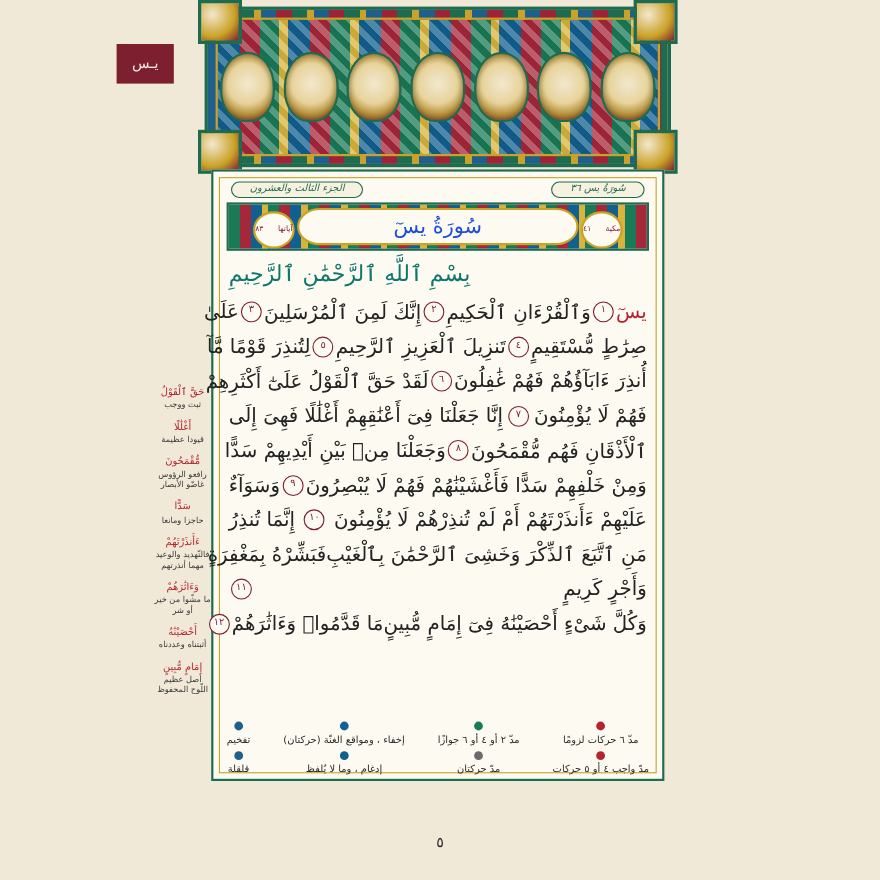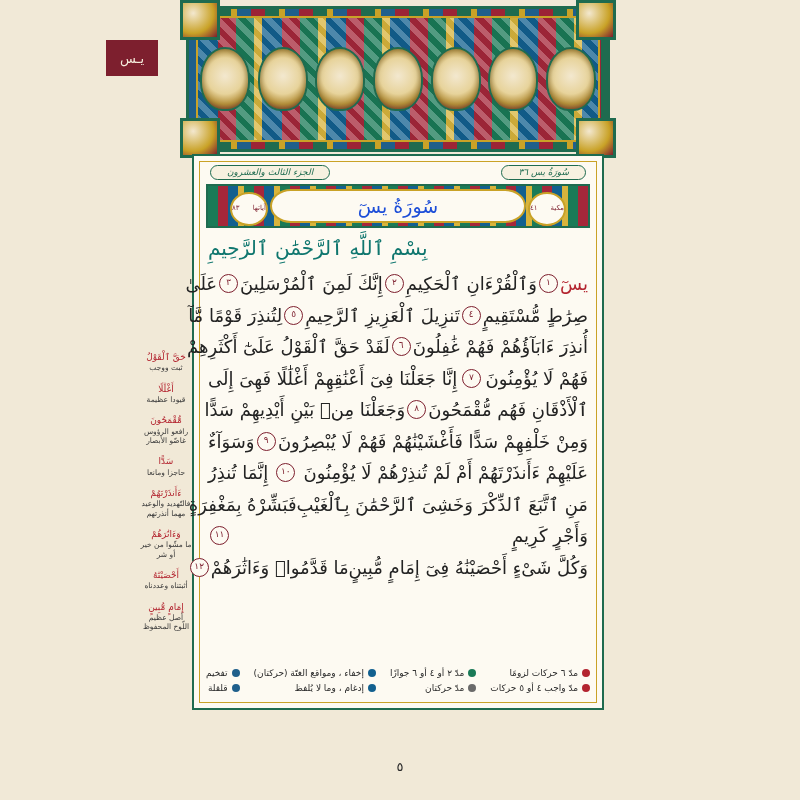--- a/index.html
+++ b/index.html
@@ -263,20 +263,21 @@
     font-size: 9px;
     color: #2a2a2a;
   }
   .legend-col {
     display: flex;
     flex-direction: column;
     gap: 5px;
   }
   .legend-item {
     display: flex;
+    flex-direction: column;
     align-items: center;
     gap: 4px;
     direction: rtl;
   }
   .dot {
     width: 8px;
     height: 8px;
     border-radius: 50%;
     display: inline-block;
     flex: 0 0 auto;

